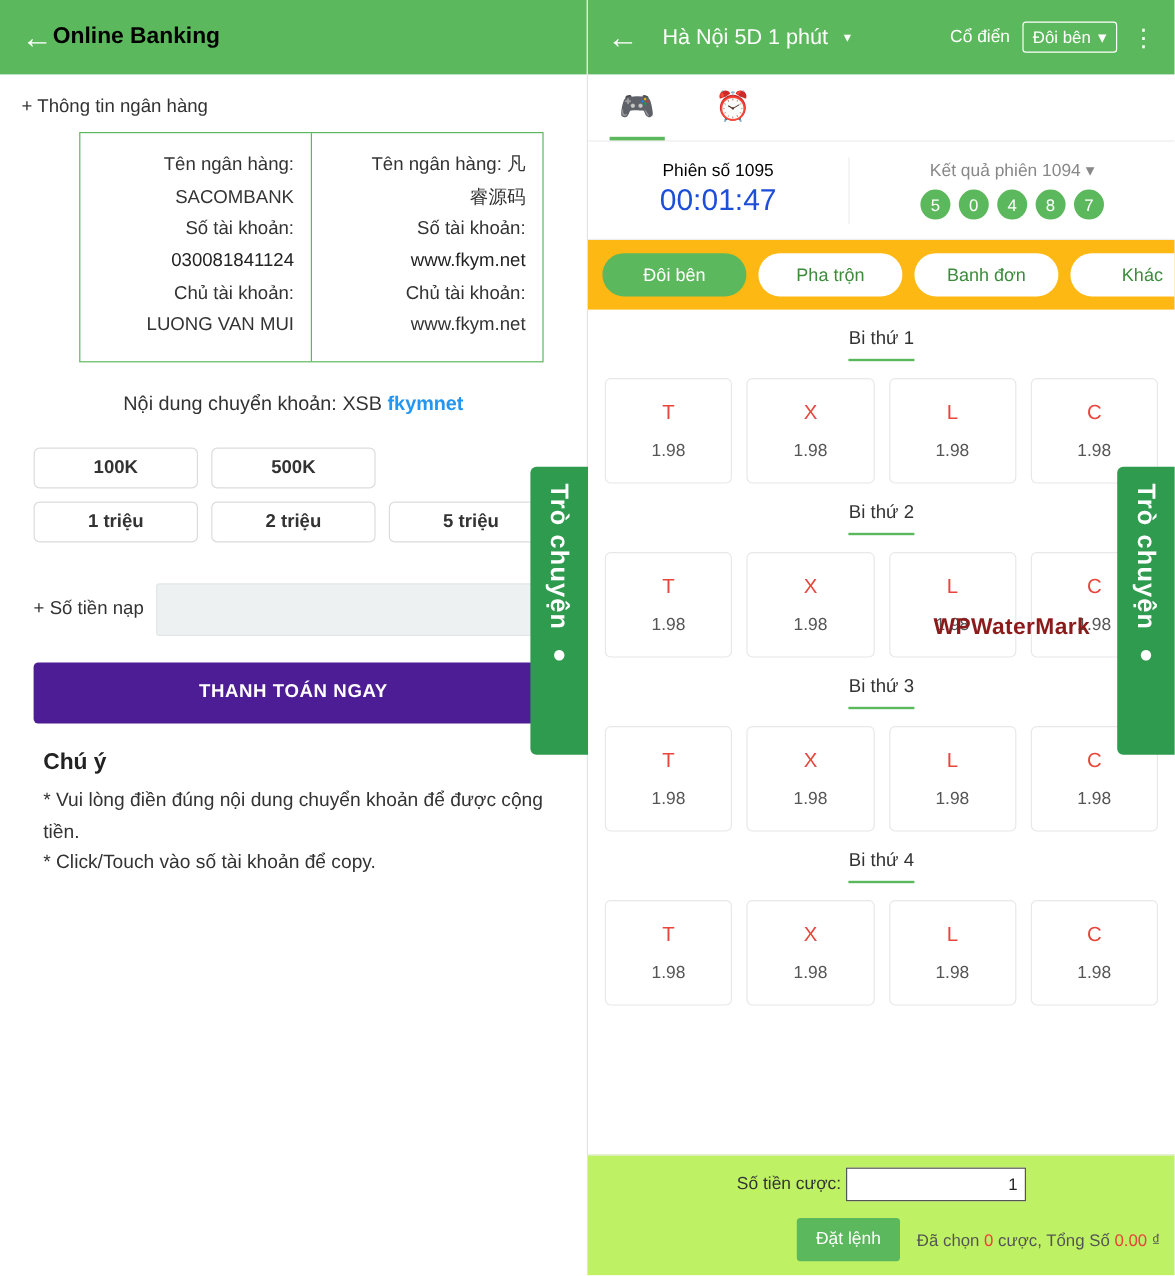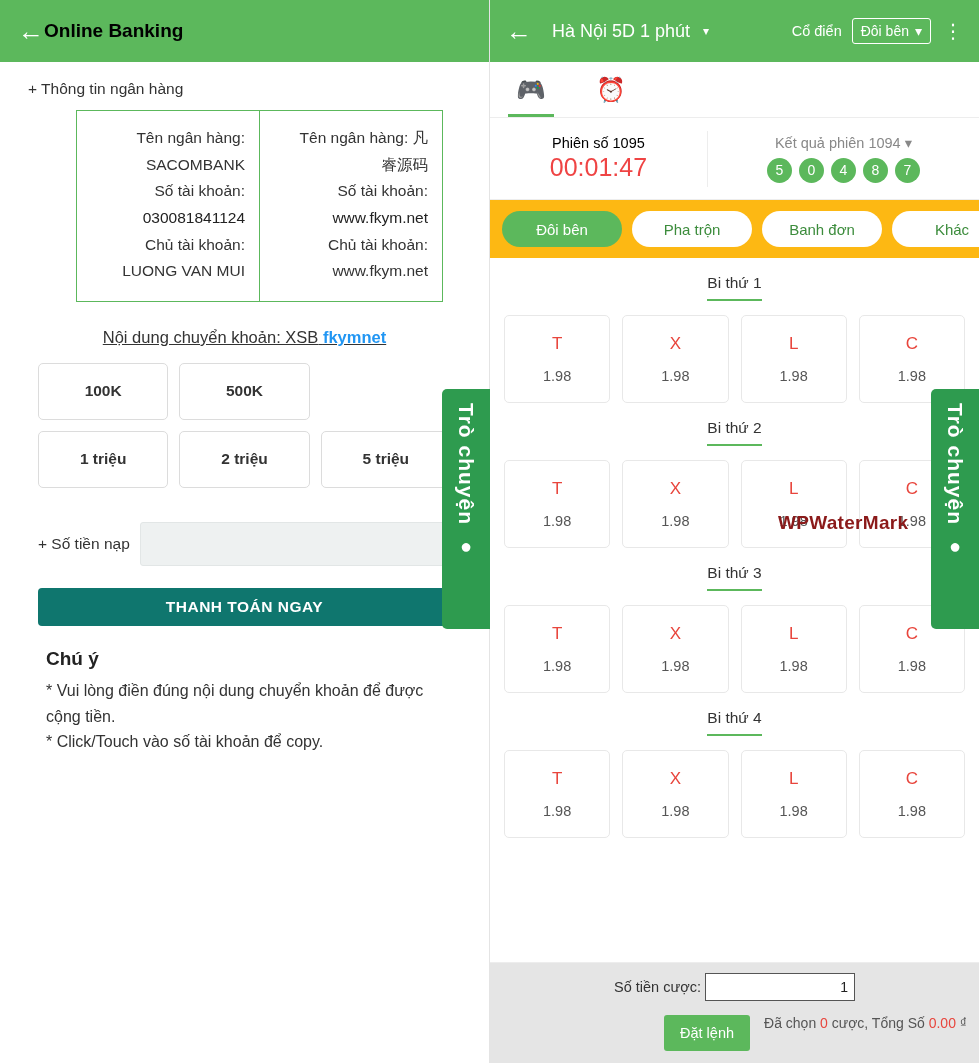--- a/index.html
+++ b/index.html
@@ -25,21 +25,21 @@
     display: flex; align-items: center;
     padding: 0 18px;
     color: #fff;
   }
   .lp-back { font-size: 26px; line-height: 1; color: #fff; cursor: pointer; }
   .lp-title {
     flex: 1; 
     font-size: 19px; font-weight: bold; color: #000000;
     margin-right: 28px;
   }
-  .lp-body { padding: 0 24px; }
+  .lp-body { padding: 0 14px; }
   .section-label {
     font-size: 15.5px; color: #333;
     margin: 18px 0 12px 4px;
   }
   .bank-box {
     border: 1px solid #5cb85c;
     display: flex;
     margin: 0 22px 0 52px;
   }
   .bank-col {
@@ -47,32 +47,31 @@
     padding: 14px 14px 16px 14px;
     font-size: 15.5px; color: #333;
     line-height: 1.72;
     text-align: right;
   }
   .bank-col + .bank-col { border-left: 1px solid #5cb85c; }
   .bank-col .strong { font-weight: normal; color: #222; }
   .transfer-note {
     text-align: center;
     font-size: 16.5px; color: #333;
-    margin: 26px 0 16px 0;
-    text-decoration: underline;
+    margin: 26px 0 26px 0;
   }
   .transfer-note .hl { color: #2196f3; font-weight: bold; }
   .amount-grid {
     display: grid;
     grid-template-columns: repeat(3, 1fr);
     gap: 11px;
     padding: 0 14px;
   }
   .amount-btn {
-    height: 57px;
+    height: 34px;
     border: 1px solid #dcdcdc;
     border-radius: 5px;
     background: #fff;
     display: flex; align-items: center; justify-content: center;
     font-size: 15.5px; font-weight: bold; color: #333;
     cursor: pointer;
   }
   .amount-grid + .amount-grid { margin-top: 11px; }
   .deposit-row {
     display: flex; align-items: center;
@@ -84,22 +83,22 @@
     background: #eef1f1;
     border: 1px solid #e2e6e6;
     border-radius: 3px;
     padding: 0 10px;
     font-size: 15px; color: #333;
     font-family: "Liberation Sans", sans-serif;
   }
   .pay-btn {
     display: block;
     margin: 22px 14px 0 14px;
-    height: 38px; width: calc(100% - 28px);
-    background: #0f766e; border: none; border-radius: 4px;
+    height: 51px; width: calc(100% - 28px);
+    background: #4c1d95; border: none; border-radius: 4px;
     color: #fff; font-size: 15.5px; font-weight: bold; letter-spacing: .5px;
     cursor: pointer;
   }
   .notice {
     padding: 22px 14px 0 22px;
   }
   .notice h3 { font-size: 19px; color: #222; margin-bottom: 8px; }
   .notice p { font-size: 16px; color: #333; line-height: 1.6; }
 
   
@@ -142,21 +141,21 @@
     content: ""; position: absolute; bottom: 0; left: 8px; right: 8px;
     height: 3px; background: #5cb85c;
   }
 
   .rp-session {
     display: flex; height: 82px; align-items: center;
     border-bottom: 1px solid #ededed;
   }
   .sess-left { flex: 1; text-align: center; }
   .sess-label { font-size: 14.5px; color: #000000; }
-  .sess-timer { font-size: 25px; color: #ef4444; margin-top: 2px; }
+  .sess-timer { font-size: 25px; color: #1d4ed8; margin-top: 2px; }
   .sess-right {
     flex: 1.25; text-align: center;
     border-left: 1px solid #ededed; height: 56px;
     display: flex; flex-direction: column; justify-content: center;
   }
   .sess-res-label { font-size: 14.5px; color: #888; }
   .balls { display: flex; justify-content: center; gap: 7px; margin-top: 7px; }
   .ball {
     width: 25px; height: 25px; border-radius: 50%;
     background: #5cb85c; color: #fff;
@@ -189,32 +188,32 @@
   .odds-cell {
     height: 88px; border: 1px solid #e8e8e8; border-radius: 5px;
     display: flex; flex-direction: column; align-items: center; justify-content: center;
     gap: 14px; background: #fff; cursor: pointer;
   }
   .odds-letter { font-size: 17px; color: #e8453c; }
   .odds-value { font-size: 14.5px; color: #555; }
 
   .rp-footer {
     position: absolute; left: 0; right: 0; bottom: 0;
-    background: #e5e5e5; border-top: 1px solid #ededed;
+    background: #bef264; border-top: 1px solid #ededed;
     padding: 10px 12px 12px 12px;
   }
   .stake-row { display: flex; align-items: center; justify-content: center; gap: 4px; }
   .stake-label { font-size: 14.5px; color: #333; }
   .stake-input {
     width: 150px; height: 28px; border: 1px solid #555;
     text-align: right; padding: 0 6px; font-size: 14px;
     font-family: "Liberation Sans", sans-serif; color: #222;
   }
   .submit-row {
-    display: flex; justify-content: flex-end;
+    display: flex; align-items: center; justify-content: flex-end;
     gap: 14px; margin-top: 14px;
   }
   .submit-btn {
     background: #5cb85c; border: none; color: #fff;
     font-size: 14.5px; padding: 10px 16px; border-radius: 3px; cursor: pointer;
   }
   .summary { font-size: 14px; color: #555; }
   .summary .num { color: #e8453c; }
 
   

